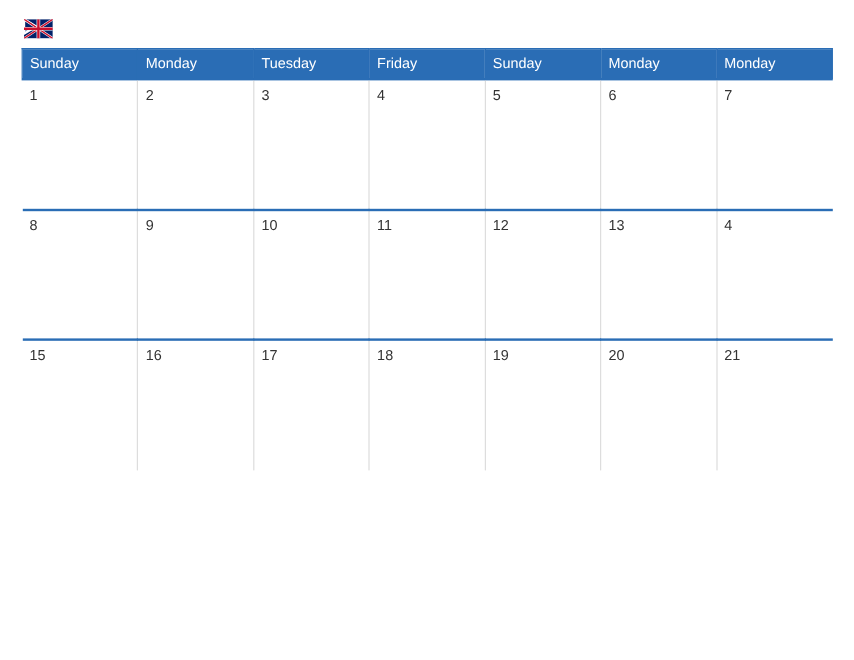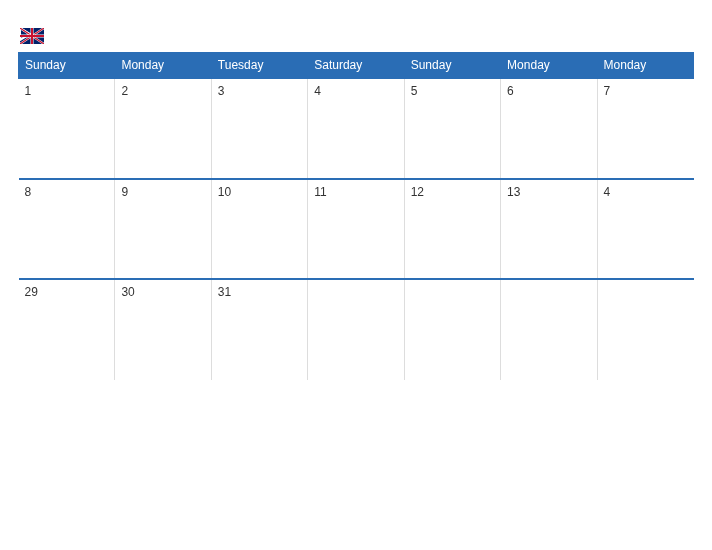--- a/index.html
+++ b/index.html
@@ -6,21 +6,21 @@
     body {
       width: 712px;
       height: 550px;
       background: #fff;
       font-family: Arial, sans-serif;
       overflow: hidden;
     }
     .page {
       width: 712px;
       height: 408px;
-      padding: 28px 18px;
+      padding: 16px 18px;
       display: flex;
       flex-direction: column;
     }
     
     .header {
       display: flex;
       align-items: center;
       justify-content: space-between;
       margin-bottom: 8px;
     }
@@ -134,21 +134,21 @@
     <div class="title"></div>
     <div class="region"></div>
   </div>
 
   <table class="calendar">
     <thead>
       <tr>
       <th>Sunday</th>
           <th>Monday</th>
           <th>Tuesday</th>
-          <th>Saturday</th>
+          <th>Friday</th>
           <th>Sunday</th>
           <th>Monday</th>
           <th>Monday</th>
         </tr>
     </thead>
     <tbody id="calendar-body">
     <tr>
           <td>
             <span class="day-num">1</span>
           </td>
@@ -189,28 +189,36 @@
           </td>
           <td>
             <span class="day-num">13</span>
           </td>
           <td>
             <span class="day-num">4</span>
           </td>
         </tr>
         <tr>
           <td>
-            <span class="day-num">29</span>
-          </td>
-          <td>
-            <span class="day-num">30</span>
-          </td>
-          <td>
-            <span class="day-num">31</span>
-          </td>
-          <td class="empty-cell"></td>
-          <td class="empty-cell"></td>
-          <td class="empty-cell"></td>
-          <td class="empty-cell"></td>
+            <span class="day-num">15</span>
+          </td>
+          <td>
+            <span class="day-num">16</span>
+          </td>
+          <td>
+            <span class="day-num">17</span>
+          </td>
+          <td>
+            <span class="day-num">18</span>
+          </td>
+          <td>
+            <span class="day-num">19</span>
+          </td>
+          <td>
+            <span class="day-num">20</span>
+          </td>
+          <td>
+            <span class="day-num">21</span>
+          </td>
         </tr>
       </tbody>
   </table>
 </div>
 
 </body></html>

